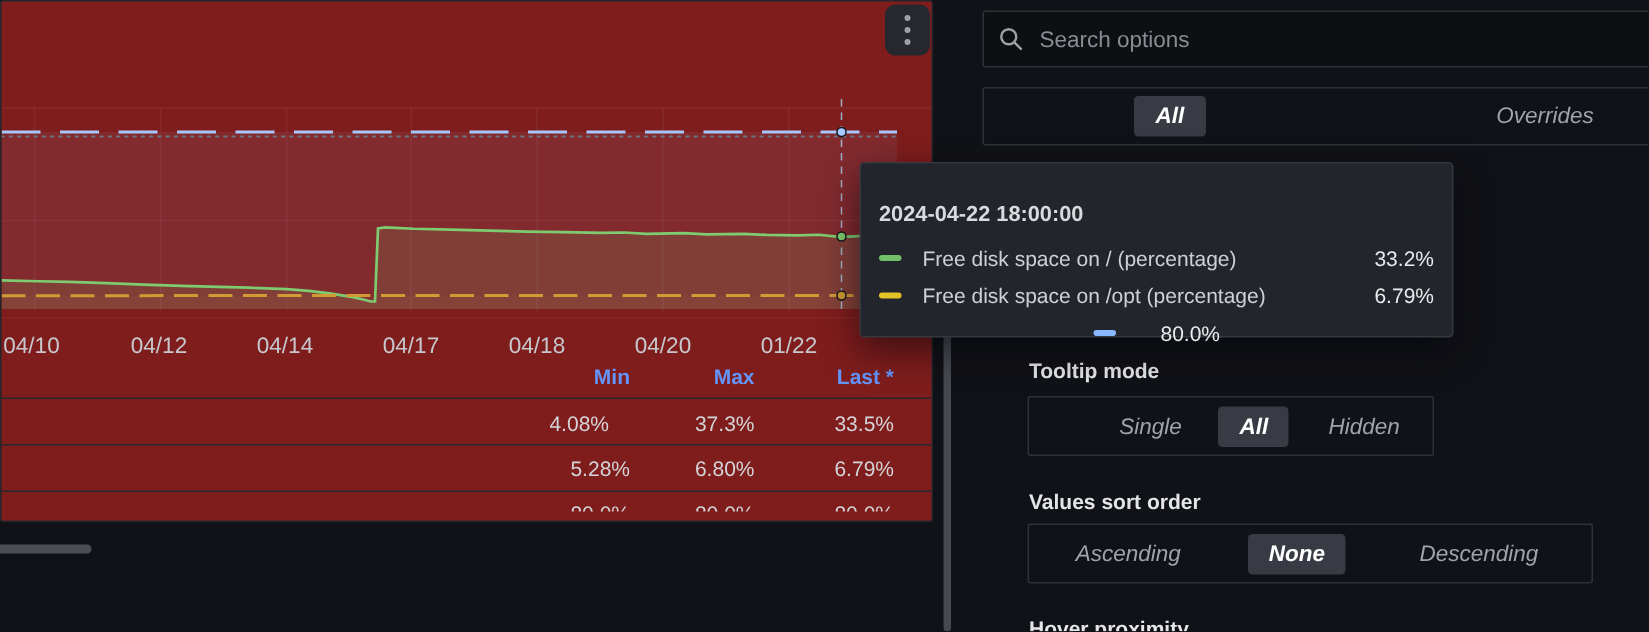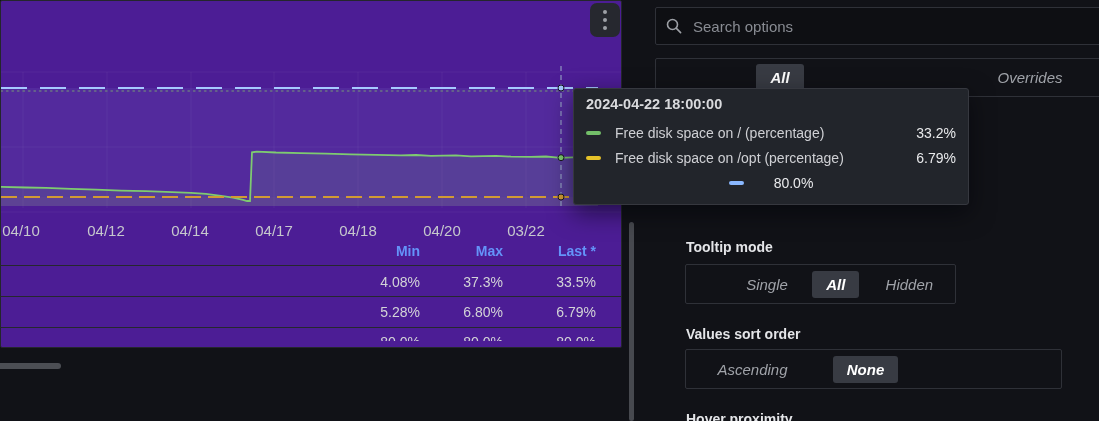--- a/index.html
+++ b/index.html
@@ -1,20 +1,20 @@
 <!DOCTYPE html>
 <html><head>
 <meta charset="utf-8">
 <style>
   html,body{margin:0;padding:0;background:#111217;}
   .root{position:relative;width:1099px;height:421px;background:#111217;overflow:hidden;
         font-family:"Liberation Sans",sans-serif;-webkit-font-smoothing:antialiased;}
 
   
-  .panel{position:absolute;left:0;top:0;width:622px;height:348px;background:#4c1d95;
+  .panel{position:absolute;left:0;top:0;width:622px;height:348px;background:#7f1d1d;
          border:1px solid #24262c;box-sizing:border-box;border-radius:2px;overflow:hidden;}
   .kebab{position:absolute;left:589px;top:2px;width:30px;height:34px;background:#26282f;
          border-radius:7px;display:flex;flex-direction:column;align-items:center;justify-content:center;
          gap:4px;cursor:pointer;}
   .kebab i{width:4px;height:4px;border-radius:50%;background:#9da0a6;}
   #chart{position:absolute;left:0;top:60px;width:622px;height:152px;display:block;}
   .xtick{position:absolute;top:221px;transform:translateX(-50%);font-size:15px;color:#c6c8cd;white-space:nowrap;}
   .legend-sep{position:absolute;left:0;right:0;height:1px;background:#26282d;}
   .lcell{position:absolute;width:90px;text-align:right;font-size:14px;color:#d3d4d7;}
   .lhead{color:#6494f9;font-weight:600;cursor:pointer;}
@@ -36,23 +36,23 @@
   .tabbar{left:18px;top:58px;width:504px;height:39px;}
   .seg{display:flex;align-items:center;justify-content:center;cursor:pointer;font-style:italic;}
   .seg-pill{padding:5px 14px;border-radius:3px;font-size:15px;color:#a0a3a9;white-space:nowrap;}
   .seg.selected .seg-pill{background:#383b43;color:#ffffff;font-weight:700;}
   .lbl{position:absolute;left:49px;font-size:14px;font-weight:700;color:#e4e5e8;white-space:nowrap;}
   .lbl1{top:239px;} .grp1{left:48px;top:264px;width:271px;height:40px;padding-left:40px;}
   .lbl2{top:326px;} .grp2{left:48px;top:349px;width:377px;height:40px;}
   .lbl3{top:411px;}
 
   
-  .tooltip{position:absolute;left:573px;top:88px;width:396px;height:117px;background:#22252b;
+  .tooltip{position:absolute;left:573px;top:108px;width:396px;height:117px;background:#22252b;
            border:1px solid #36383f;border-radius:3px;box-sizing:border-box;z-index:10;
-           box-shadow:0 8px 24px rgba(1,4,9,.55);padding:7px 12px;}
+           box-shadow:0 8px 24px rgba(1,4,9,.55);padding:26px 12px;}
   .tt-title{font-size:14.5px;font-weight:700;color:#d9dadd;margin-bottom:8px;}
   .tt-row{display:flex;align-items:center;height:25px;justify-content:center;}
   .tt-swatch{width:15px;height:4px;border-radius:2px;margin-right:14px;flex:none;}
   .tt-label{flex:1;font-size:14px;color:#cfd0d4;white-space:nowrap;}
   .tt-value{font-size:14px;color:#e9eaec;margin-left:16px;}
 </style>
 </head>
 <body>
 
 <div class="root">
@@ -88,31 +88,31 @@
         <circle cx="560" cy="26.997631000000013" r="3" fill="#a6c8ff" stroke="#16171d" stroke-width="1"></circle>
       </svg>
 
     <div id="xticks">
         <span class="xtick" style="left: 20px;">04/10</span>
         <span class="xtick" style="left: 105px;">04/12</span>
         <span class="xtick" style="left: 189px;">04/14</span>
         <span class="xtick" style="left: 273px;">04/17</span>
         <span class="xtick" style="left: 357px;">04/18</span>
         <span class="xtick" style="left: 441px;">04/20</span>
-        <span class="xtick" style="left: 525px;">03/22</span>
+        <span class="xtick" style="left: 525px;">01/22</span>
       </div>
 
     <div id="legend">
         <span class="lcell lhead" style="top: 242px; right: 201px;">Min</span>
         <span class="lcell lhead" style="top: 242px; right: 118px;">Max</span>
         <span class="lcell lhead" style="top: 242px; right: 25px;">Last *</span>
         <div class="legend-sep" style="top: 264px;"></div>
         <div class="legend-sep" style="top: 295px;"></div>
         <div class="legend-sep" style="top: 326px;"></div>
-        <span class="lcell" style="top: 273px; right: 201px;">4.08%</span>
+        <span class="lcell" style="top: 273px; right: 215px;">4.08%</span>
         <span class="lcell" style="top: 273px; right: 118px;">37.3%</span>
         <span class="lcell" style="top: 273px; right: 25px;">33.5%</span>
         <span class="lcell" style="top: 303px; right: 201px;">5.28%</span>
         <span class="lcell" style="top: 303px; right: 118px;">6.80%</span>
         <span class="lcell" style="top: 303px; right: 25px;">6.79%</span>
         <div class="legend-clip">
           <span class="lcell" style="top: 6px; right: 201px;">80.0%</span>
           <span class="lcell" style="top: 6px; right: 118px;">80.0%</span>
           <span class="lcell" style="top: 6px; right: 25px;">80.0%</span>
         </div>
@@ -154,20 +154,23 @@
       </div>
 
     <span class="lbl lbl2">Values sort order</span>
     <div class="group grp2" id="seg-sort">
         <div class="seg" style="width: 133px;">
           <span class="seg-pill">Ascending</span>
         </div>
         <div class="seg selected" style="width: 93px;">
           <span class="seg-pill">None</span>
         </div>
+        <div class="seg" style="width: 151px;">
+          <span class="seg-pill">Descending</span>
+        </div>
       </div>
 
     <span class="lbl lbl3">Hover proximity</span>
   </aside>
 
   <div class="tooltip">
     <div class="tt-title">2024-04-22 18:00:00</div>
     <div id="tt-rows">
         <div class="tt-row">
           <span class="tt-swatch" style="background: rgb(115, 191, 105);"></span>

